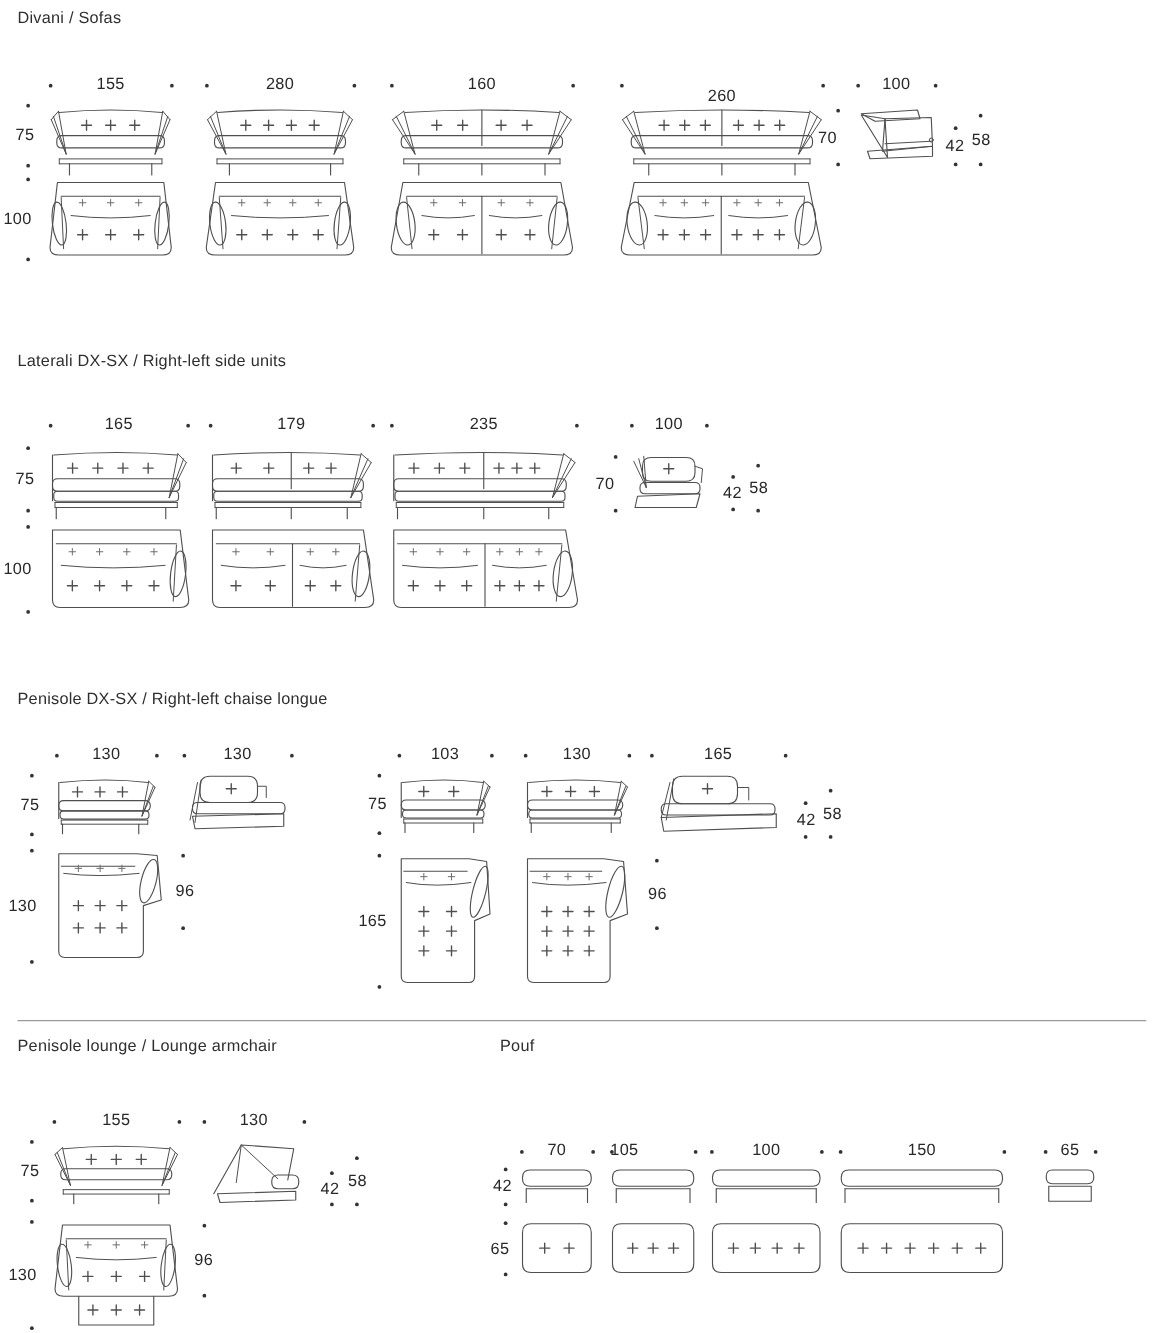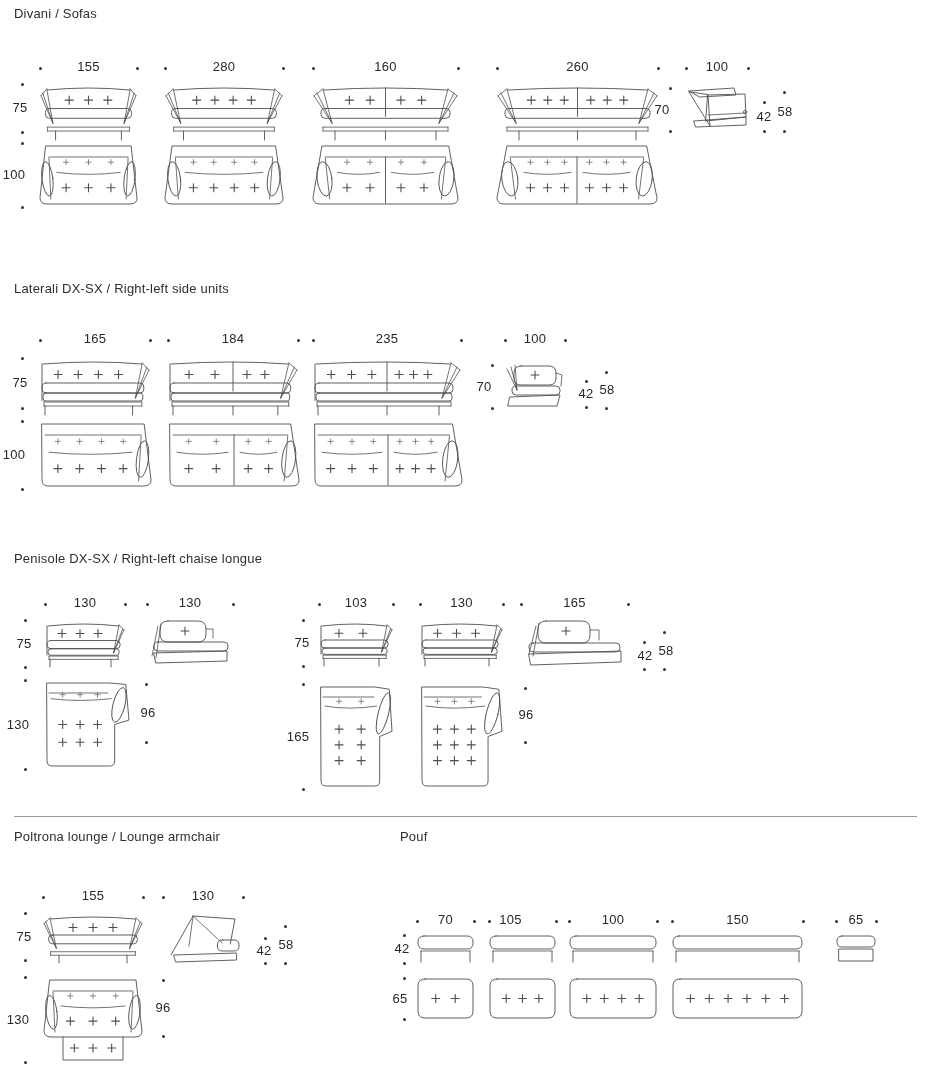--- a/index.html
+++ b/index.html
@@ -13,35 +13,35 @@
   .fig svg{display:block;overflow:visible;}
 </style>
 </head>
 <body>
 
 <div id="canvas">
   <div class="sec-title" style="left:14px;top:6px">Divani / Sofas</div>
   <div class="sec-title" style="left:14px;top:281px">Laterali DX-SX / Right-left side units</div>
   <div class="sec-title" style="left:14px;top:551px">Penisole DX-SX / Right-left chaise longue</div>
   <div class="divider" style="left:14px;top:816px;width:903px"></div>
-  <div class="sec-title" style="left:14px;top:829px">Poltrona lounge / Lounge armchair</div>
+  <div class="sec-title" style="left:14px;top:829px">Penisole lounge / Lounge armchair</div>
   <div class="sec-title" style="left:400px;top:829px">Pouf</div>
   <div id="figs">
       <div class="tick" style="left: 38.5px; top: 66.5px;"></div>
       <div class="tick" style="left: 135.5px; top: 66.5px;"></div>
       <div class="dim" style="left: 40px; top: 59px; width: 97px;">155</div>
       <div class="tick" style="left: 163.5px; top: 66.5px;"></div>
       <div class="tick" style="left: 281.5px; top: 66.5px;"></div>
       <div class="dim" style="left: 165px; top: 59px; width: 118px;">280</div>
       <div class="tick" style="left: 311.5px; top: 66.5px;"></div>
       <div class="tick" style="left: 456.5px; top: 66.5px;"></div>
       <div class="dim" style="left: 313px; top: 59px; width: 145px;">160</div>
       <div class="tick" style="left: 495.5px; top: 66.5px;"></div>
       <div class="tick" style="left: 656.5px; top: 66.5px;"></div>
-      <div class="dim" style="left: 497px; top: 59px; width: 161px;">260</div>
+      <div class="dim" style="left: 497px; top: 69px; width: 161px;">260</div>
       <div class="tick" style="left: 684.5px; top: 66.5px;"></div>
       <div class="tick" style="left: 746.5px; top: 66.5px;"></div>
       <div class="dim" style="left: 686px; top: 59px; width: 62px;">100</div>
       <div class="tick" style="left: 20.5px; top: 82.5px;"></div>
       <div class="tick" style="left: 20.5px; top: 130.5px;"></div>
       <div class="dim" style="left: 8px; top: 100px; width: 24px;">75</div>
       <div class="tick" style="left: 20.5px; top: 141.5px;"></div>
       <div class="tick" style="left: 20.5px; top: 205.5px;"></div>
       <div class="dim" style="left: 2px; top: 167px; width: 24px;">100</div>
       <div class="tick" style="left: 668.5px; top: 86.5px;"></div>
@@ -175,21 +175,21 @@
           <path d="M 87 29.44 Q 110.53999999999999 33.28 134.07999999999998 29.44" stroke-width="0.8"></path>
           <path d="M 90.91333333333334 19.2 L 96.11333333333333 19.2 M 93.51333333333334 16.599999999999998 L 93.51333333333334 21.8M 107.94 19.2 L 113.13999999999999 19.2 M 110.53999999999999 16.599999999999998 L 110.53999999999999 21.8M 124.96666666666667 19.2 L 130.16666666666666 19.2 M 127.56666666666666 16.599999999999998 L 127.56666666666666 21.8" stroke-width="0.8" stroke="#6e6e6e"></path>
           <path d="M 89.51333333333334 44.8 L 97.51333333333334 44.8 M 93.51333333333334 40.8 L 93.51333333333334 48.8M 106.53999999999999 44.8 L 114.53999999999999 44.8 M 110.53999999999999 40.8 L 110.53999999999999 48.8M 123.56666666666666 44.8 L 131.56666666666666 44.8 M 127.56666666666666 40.8 L 127.56666666666666 48.8" stroke-width="1.1"></path>
         </svg>
       </div>
       <div class="tick" style="left: 38.5px; top: 338.5px;"></div>
       <div class="tick" style="left: 148.5px; top: 338.5px;"></div>
       <div class="dim" style="left: 40px; top: 331px; width: 110px;">165</div>
       <div class="tick" style="left: 166.5px; top: 338.5px;"></div>
       <div class="tick" style="left: 296.5px; top: 338.5px;"></div>
-      <div class="dim" style="left: 168px; top: 331px; width: 130px;">184</div>
+      <div class="dim" style="left: 168px; top: 331px; width: 130px;">179</div>
       <div class="tick" style="left: 311.5px; top: 338.5px;"></div>
       <div class="tick" style="left: 459.5px; top: 338.5px;"></div>
       <div class="dim" style="left: 313px; top: 331px; width: 148px;">235</div>
       <div class="tick" style="left: 503.5px; top: 338.5px;"></div>
       <div class="tick" style="left: 563.5px; top: 338.5px;"></div>
       <div class="dim" style="left: 505px; top: 331px; width: 60px;">100</div>
       <div class="tick" style="left: 20.5px; top: 356.5px;"></div>
       <div class="tick" style="left: 20.5px; top: 406.5px;"></div>
       <div class="dim" style="left: 8px; top: 375px; width: 24px;">75</div>
       <div class="tick" style="left: 20.5px; top: 419.5px;"></div>
@@ -487,21 +487,21 @@
           <path d="M 23.333333333333336 44.099999999999994 L 31.333333333333336 44.099999999999994 M 27.333333333333336 40.099999999999994 L 27.333333333333336 48.099999999999994M 46 44.099999999999994 L 54 44.099999999999994 M 50 40.099999999999994 L 50 48.099999999999994M 68.66666666666666 44.099999999999994 L 76.66666666666666 44.099999999999994 M 72.66666666666666 40.099999999999994 L 72.66666666666666 48.099999999999994" stroke-width="1.1"></path>
           <path d="M 20 60 L 20 83 L 80 83 L 80 60"></path>
           <path d="M 27.333333333333336 71 L 35.333333333333336 71 M 31.333333333333336 67 L 31.333333333333336 75M 46 71 L 54 71 M 50 67 L 50 75M 64.66666666666666 71 L 72.66666666666666 71 M 68.66666666666666 67 L 68.66666666666666 75" stroke-width="1.1"></path>
         </svg>
       </div>
       <div class="tick" style="left: 415.5px; top: 919.5px;"></div>
       <div class="tick" style="left: 472.5px; top: 919.5px;"></div>
       <div class="dim" style="left: 417px; top: 912px; width: 57px;">70</div>
       <div class="tick" style="left: 487.5px; top: 919.5px;"></div>
       <div class="tick" style="left: 554.5px; top: 919.5px;"></div>
-      <div class="dim" style="left: 477px; top: 912px; width: 67px;">105</div>
+      <div class="dim" style="left: 466px; top: 912px; width: 67px;">105</div>
       <div class="tick" style="left: 567.5px; top: 919.5px;"></div>
       <div class="tick" style="left: 655.5px; top: 919.5px;"></div>
       <div class="dim" style="left: 569px; top: 912px; width: 88px;">100</div>
       <div class="tick" style="left: 670.5px; top: 919.5px;"></div>
       <div class="tick" style="left: 801.5px; top: 919.5px;"></div>
       <div class="dim" style="left: 672px; top: 912px; width: 131px;">150</div>
       <div class="tick" style="left: 834.5px; top: 919.5px;"></div>
       <div class="tick" style="left: 874.5px; top: 919.5px;"></div>
       <div class="dim" style="left: 836px; top: 912px; width: 40px;">65</div>
       <div class="tick" style="left: 402.5px; top: 933.5px;"></div>

